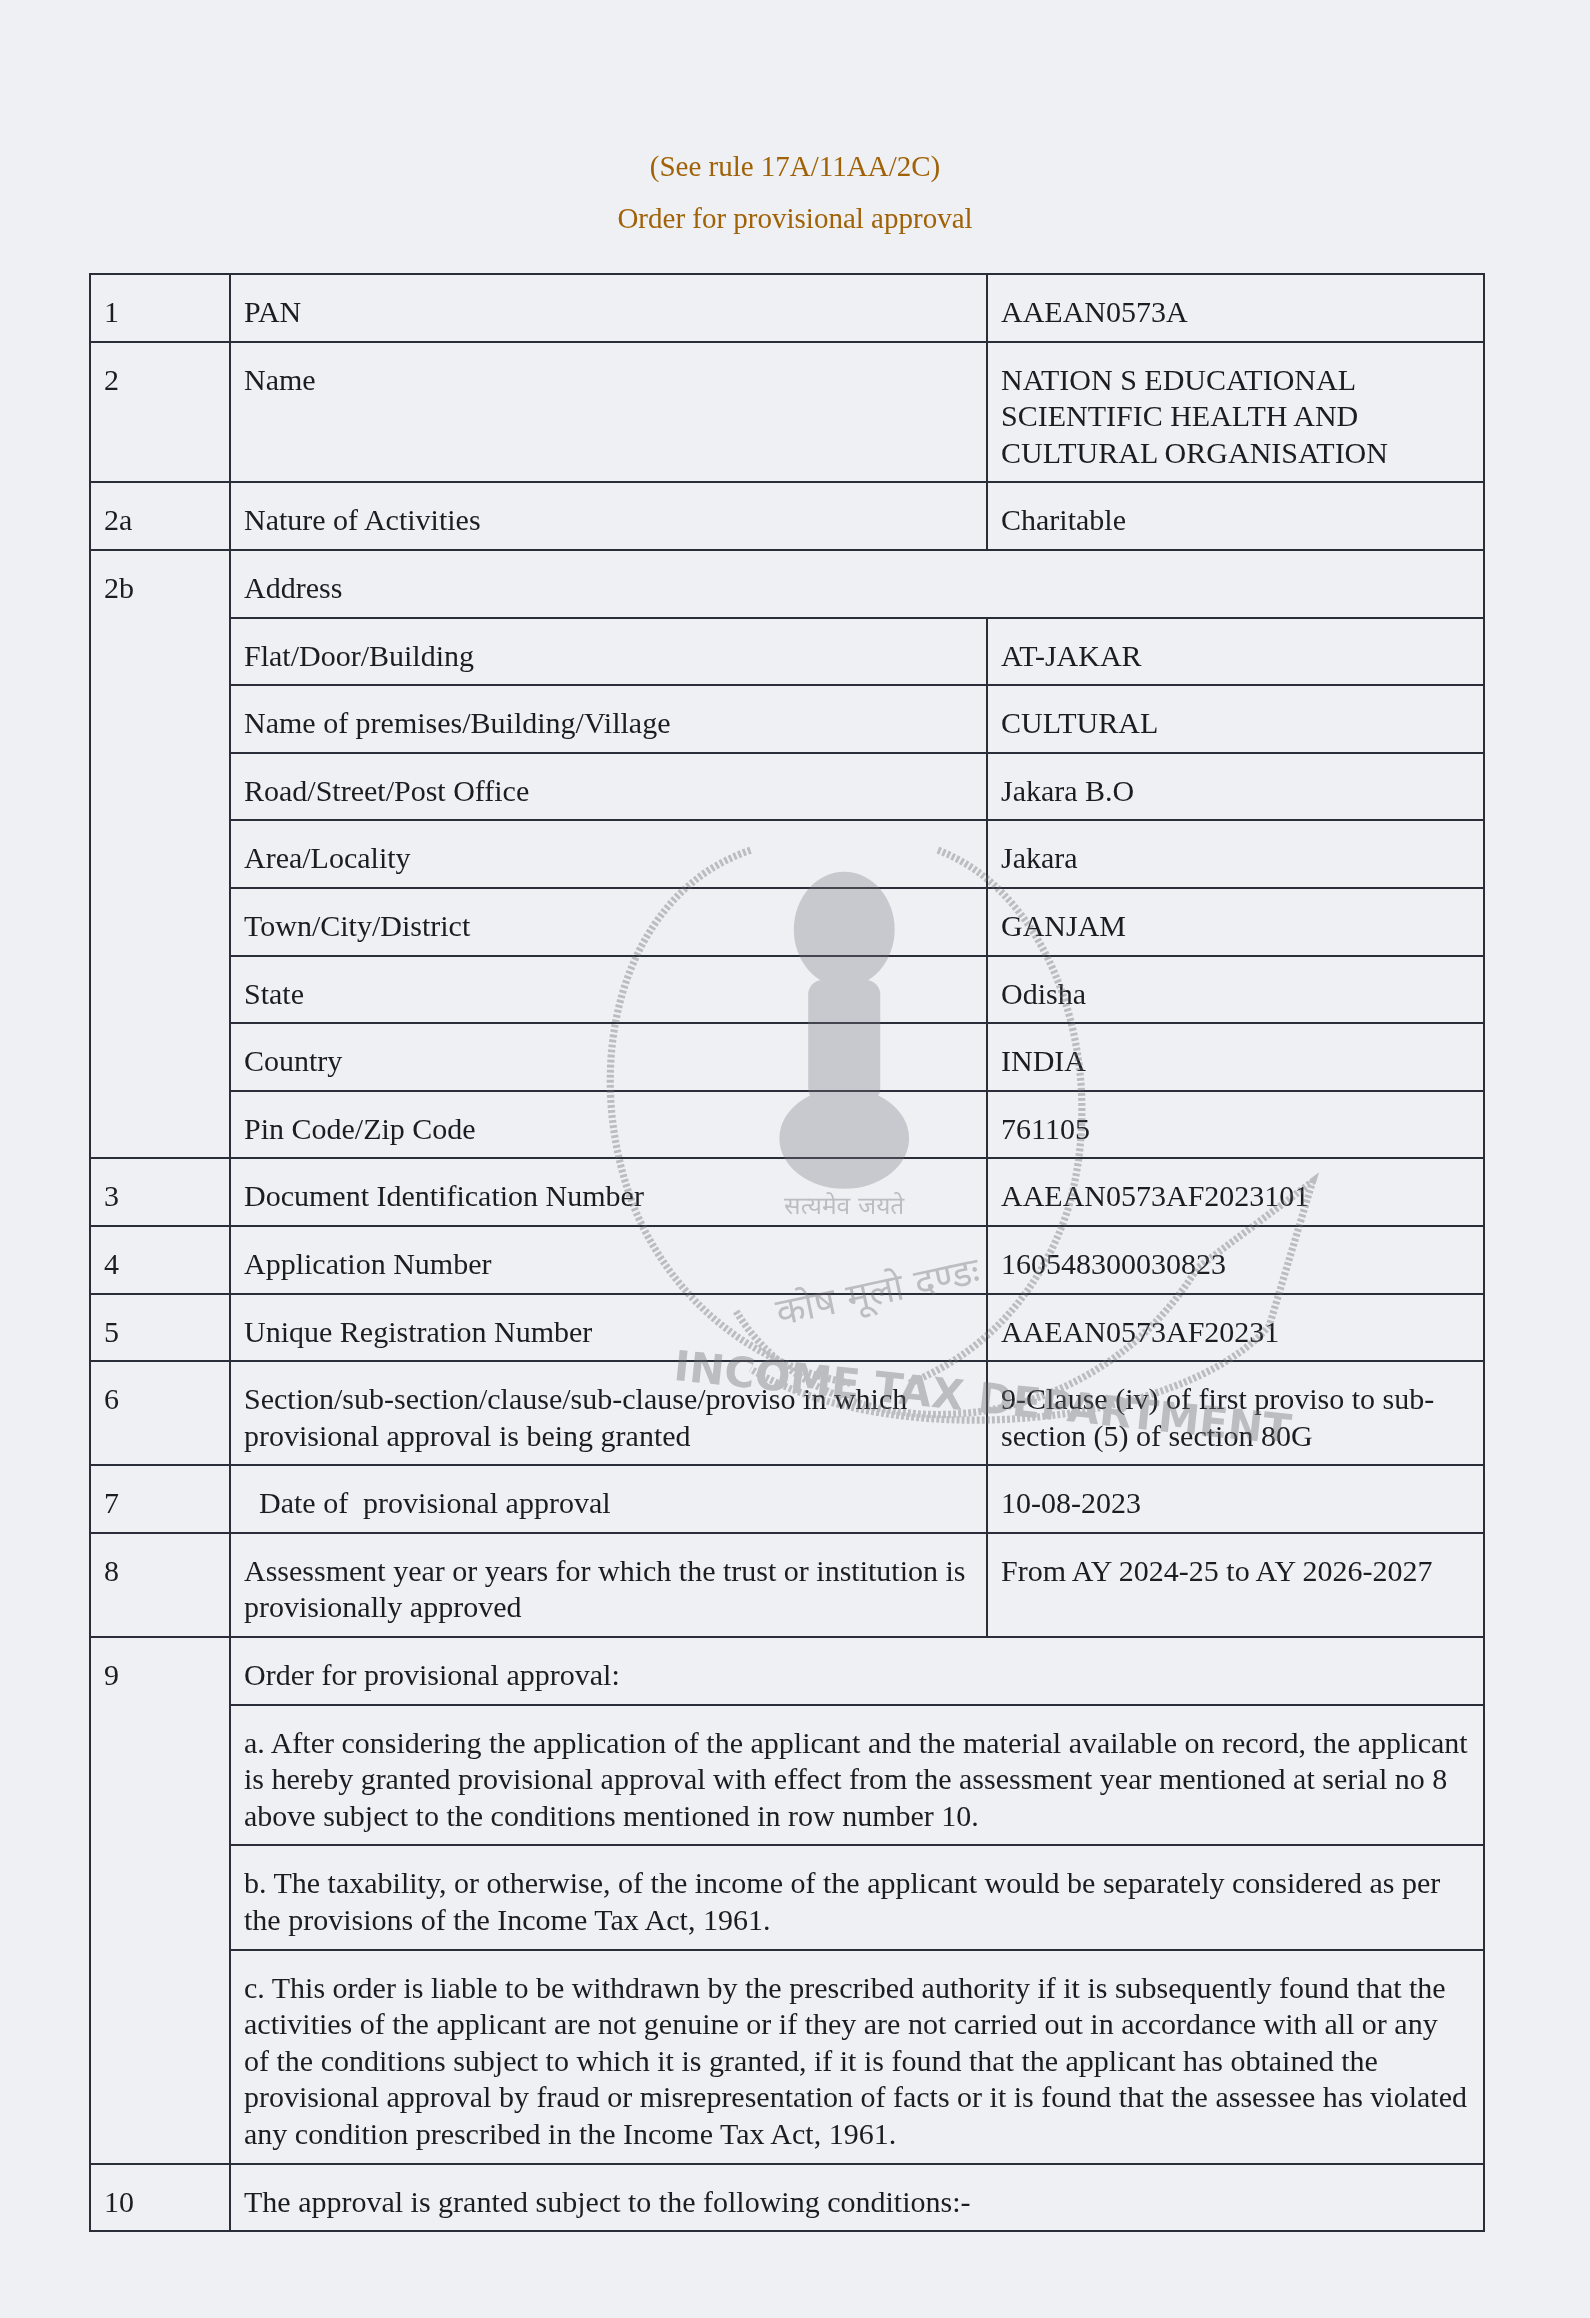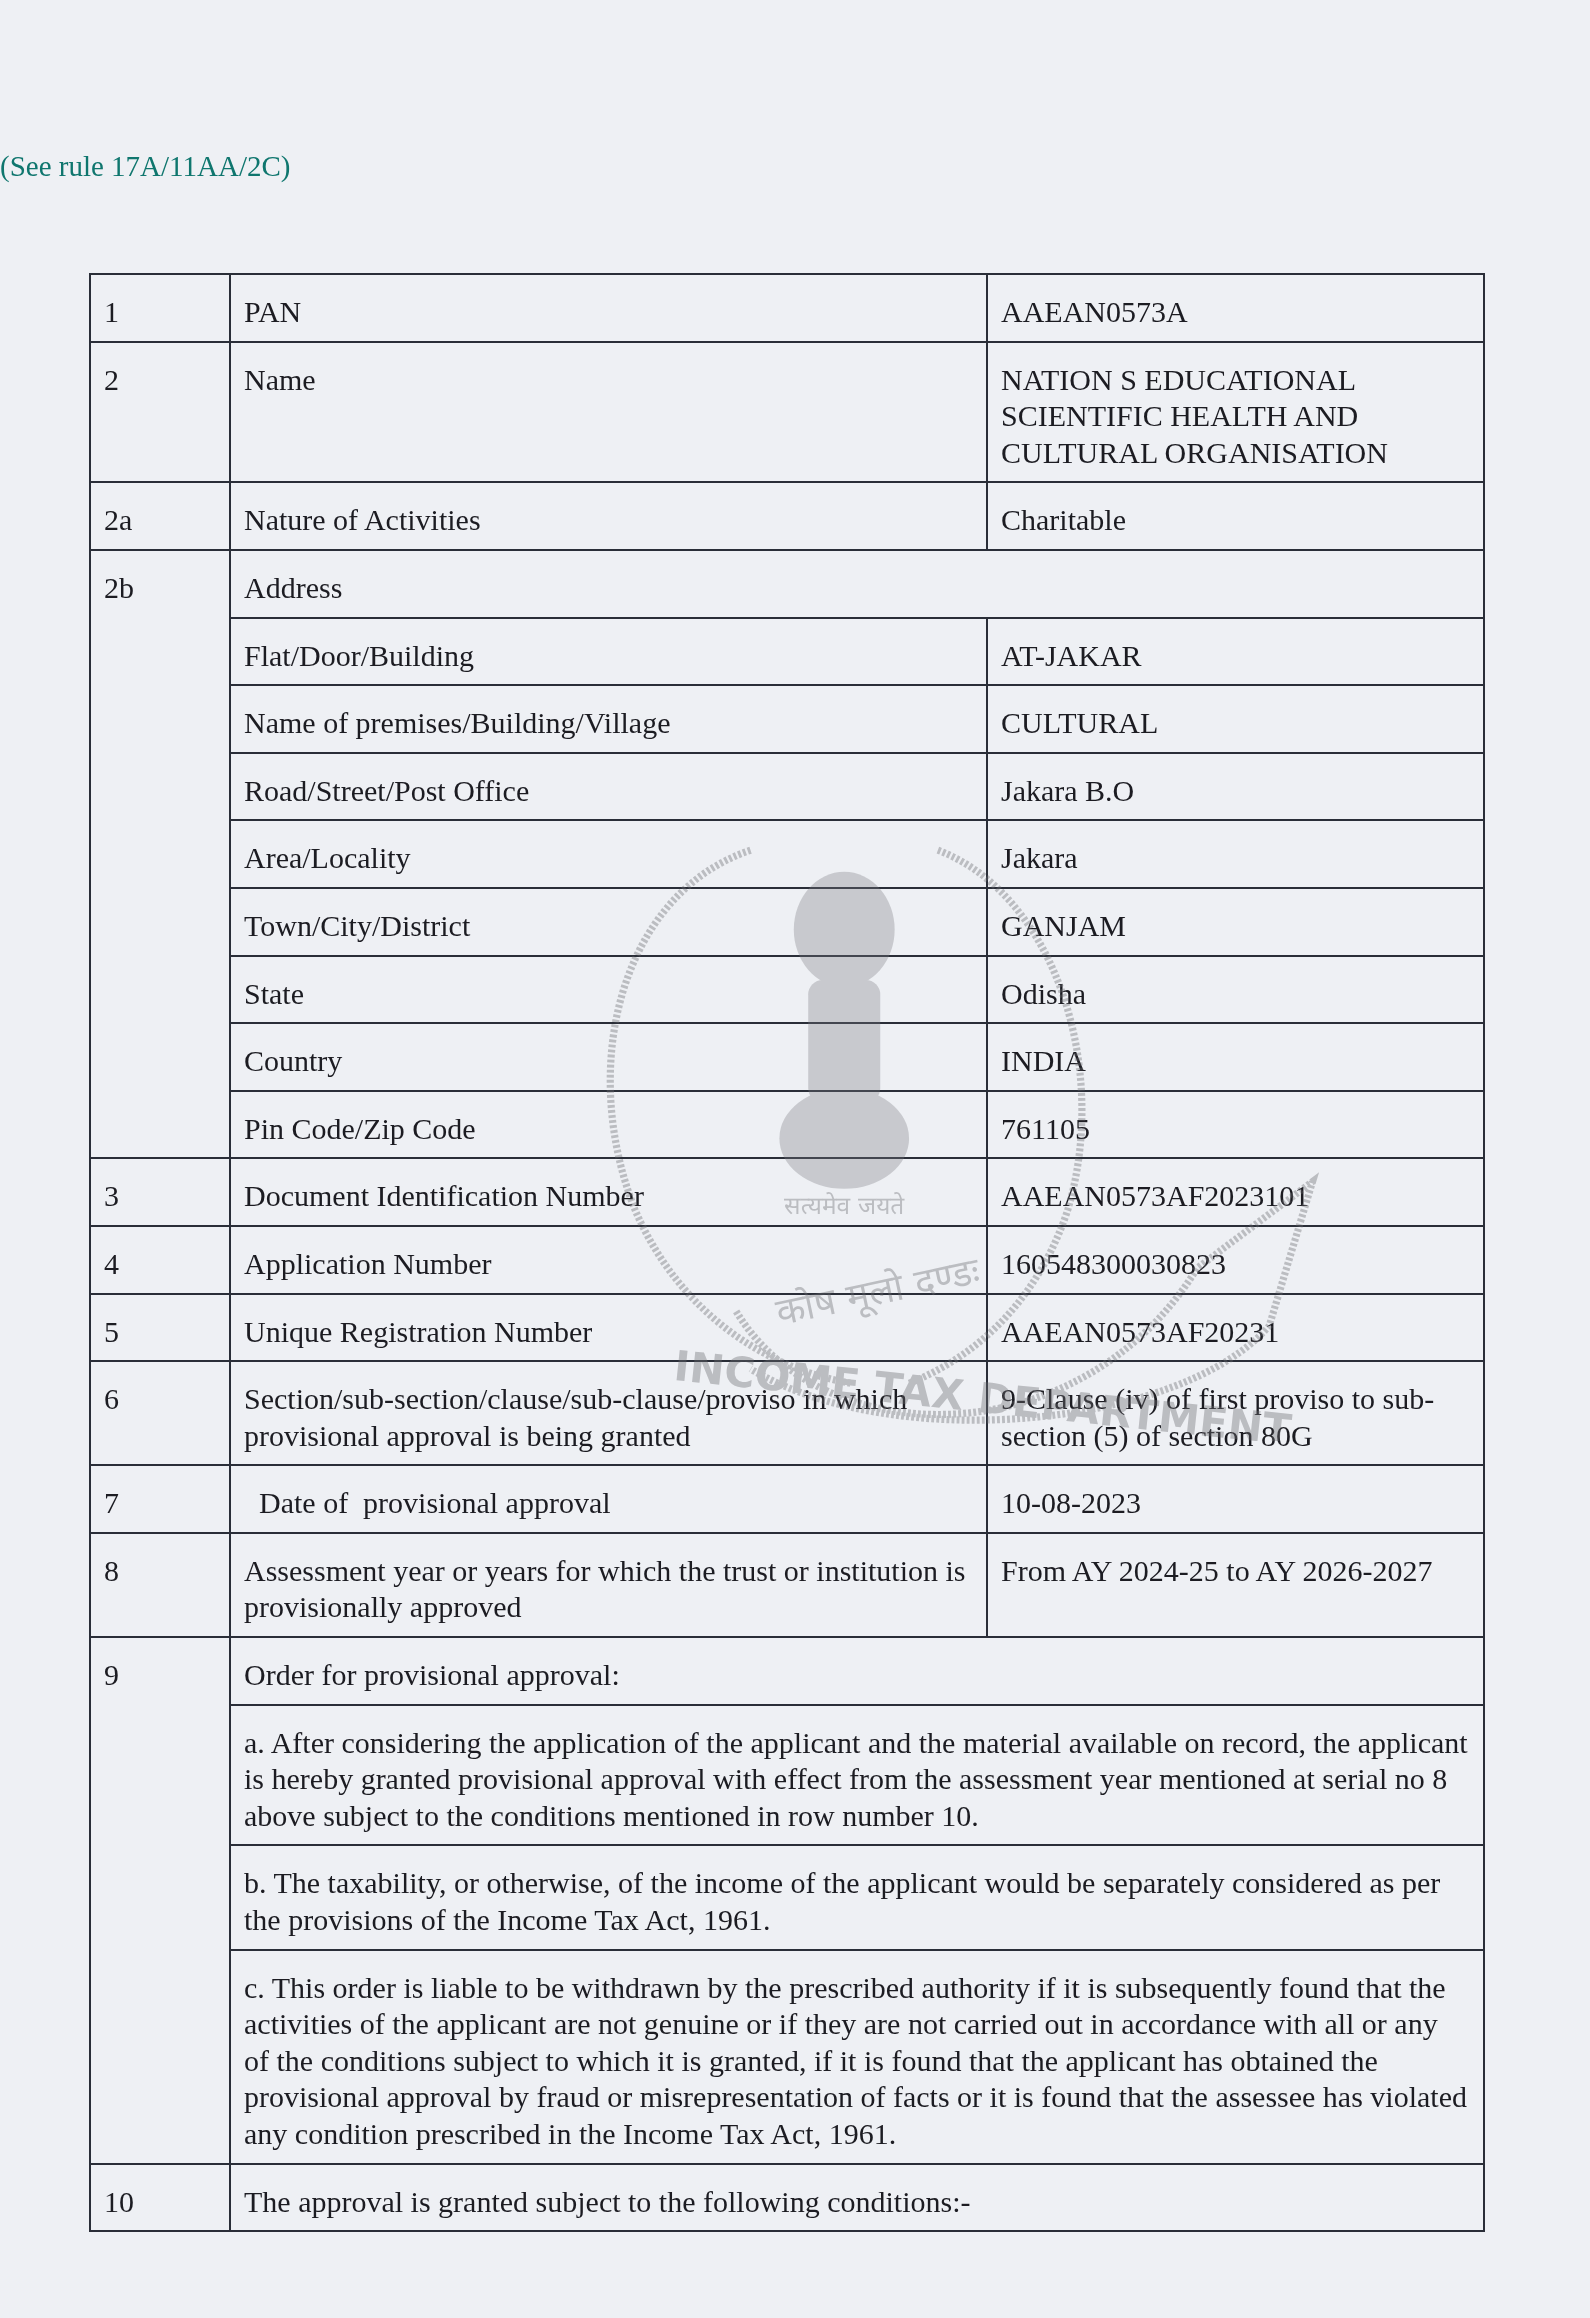--- a/index.html
+++ b/index.html
@@ -12,21 +12,21 @@
     overflow: hidden;
   }
   .page { position: absolute; left: 0; top: 0; width: 1590px; height: 2319px; }
   .title {
     position: absolute; left: 0; width: 1590px; top: 42px;
     text-align: center; font-weight: bold; font-size: 50px;
     letter-spacing: 0px; color: #1e1e24;
   }
   .subtitle {
     position: absolute; left: 0; width: 1590px;
-    font-size: 29px; color: #0f766e;
+    text-align: center; font-size: 29px; color: #a16207;
   }
   .sub1 { top: 150px; }
   .sub2 { top: 202px; }
 
   table.form {
     position: absolute; left: 89px; top: 273px;
     width: 1396px; border-collapse: collapse;
     font-size: 30px; line-height: 1.22;
   }
   table.form td {
@@ -42,20 +42,21 @@
     position: absolute; left: 534px; top: 807px; width: 851px; height: 634px;
     pointer-events: none; opacity: 0.38;
   }
 </style>
 </head>
 <body>
 
 <div class="page">
 
   <div class="subtitle sub1">(See rule 17A/11AA/2C)</div>
+  <div class="subtitle sub2">Order for provisional approval</div>
 
   <table class="form">
 
     <tbody>
         <tr>
       <td class="num">1</td>
       <td class="lbl">PAN</td>
       <td class="val">AAEAN0573A</td>
     </tr>
 

